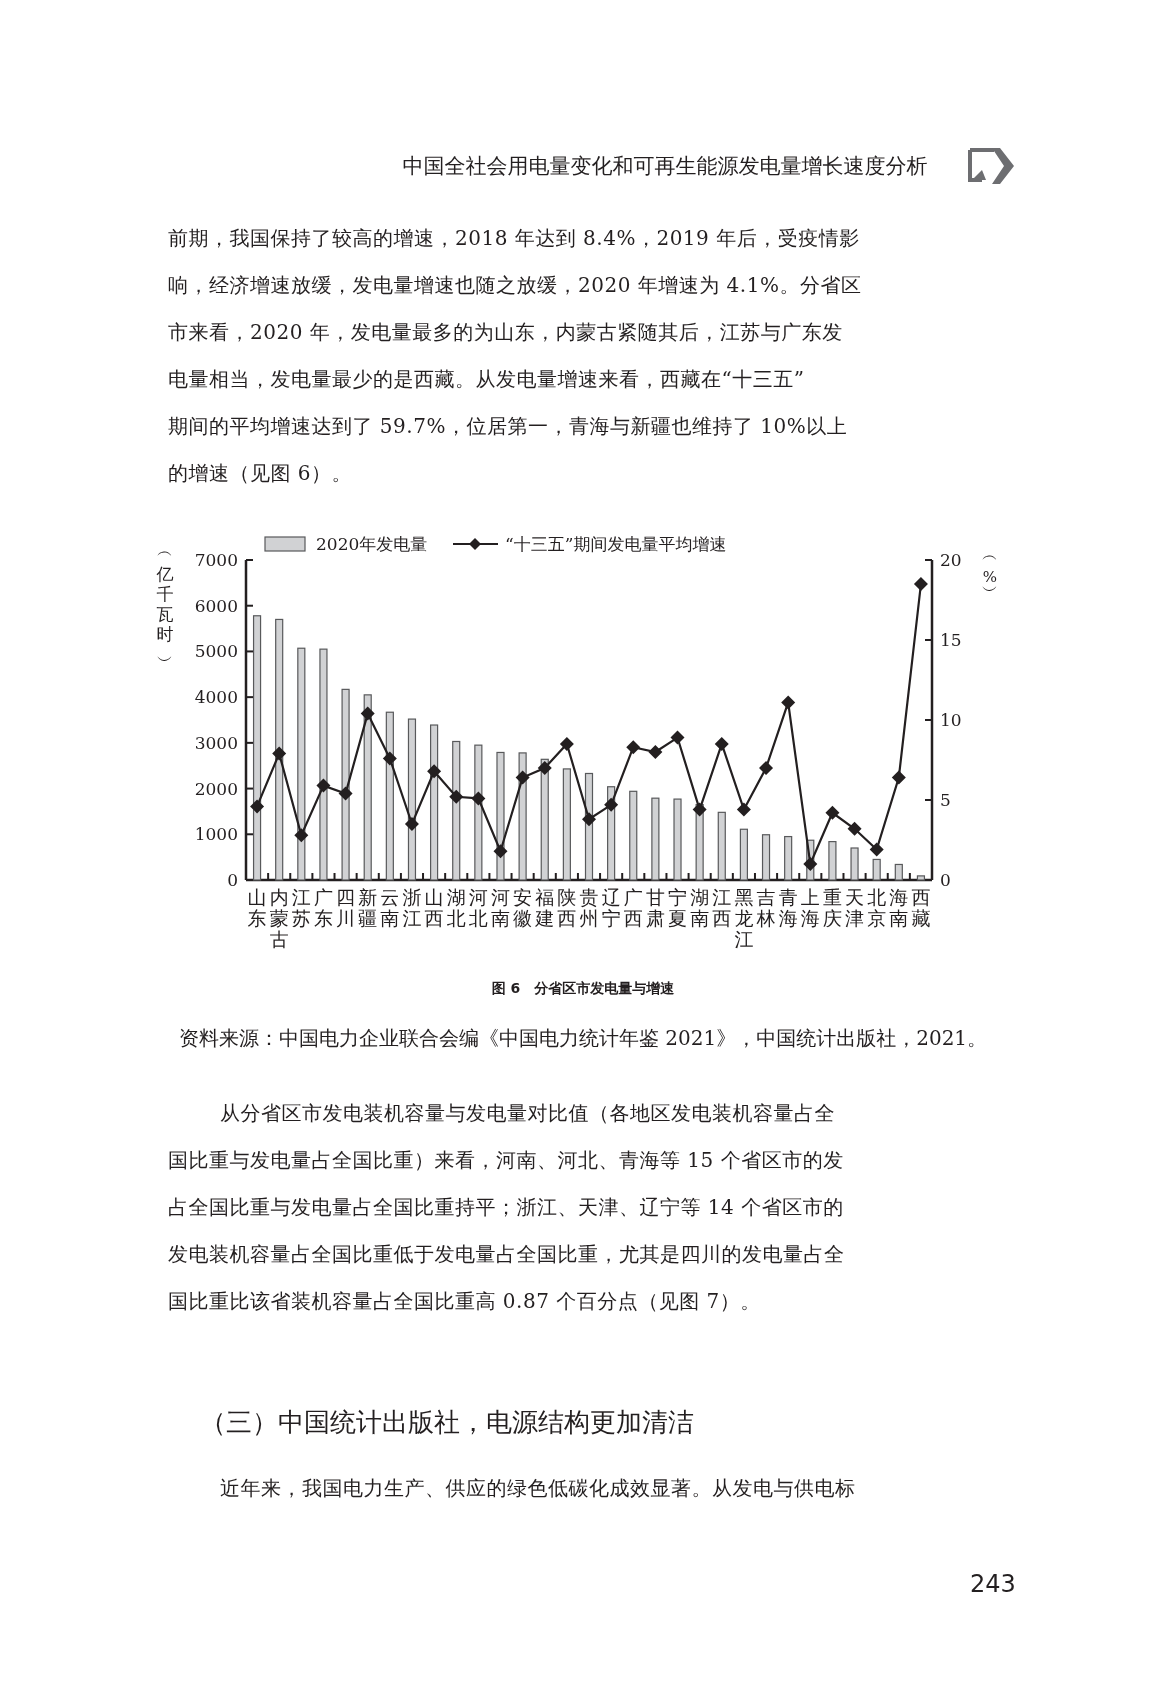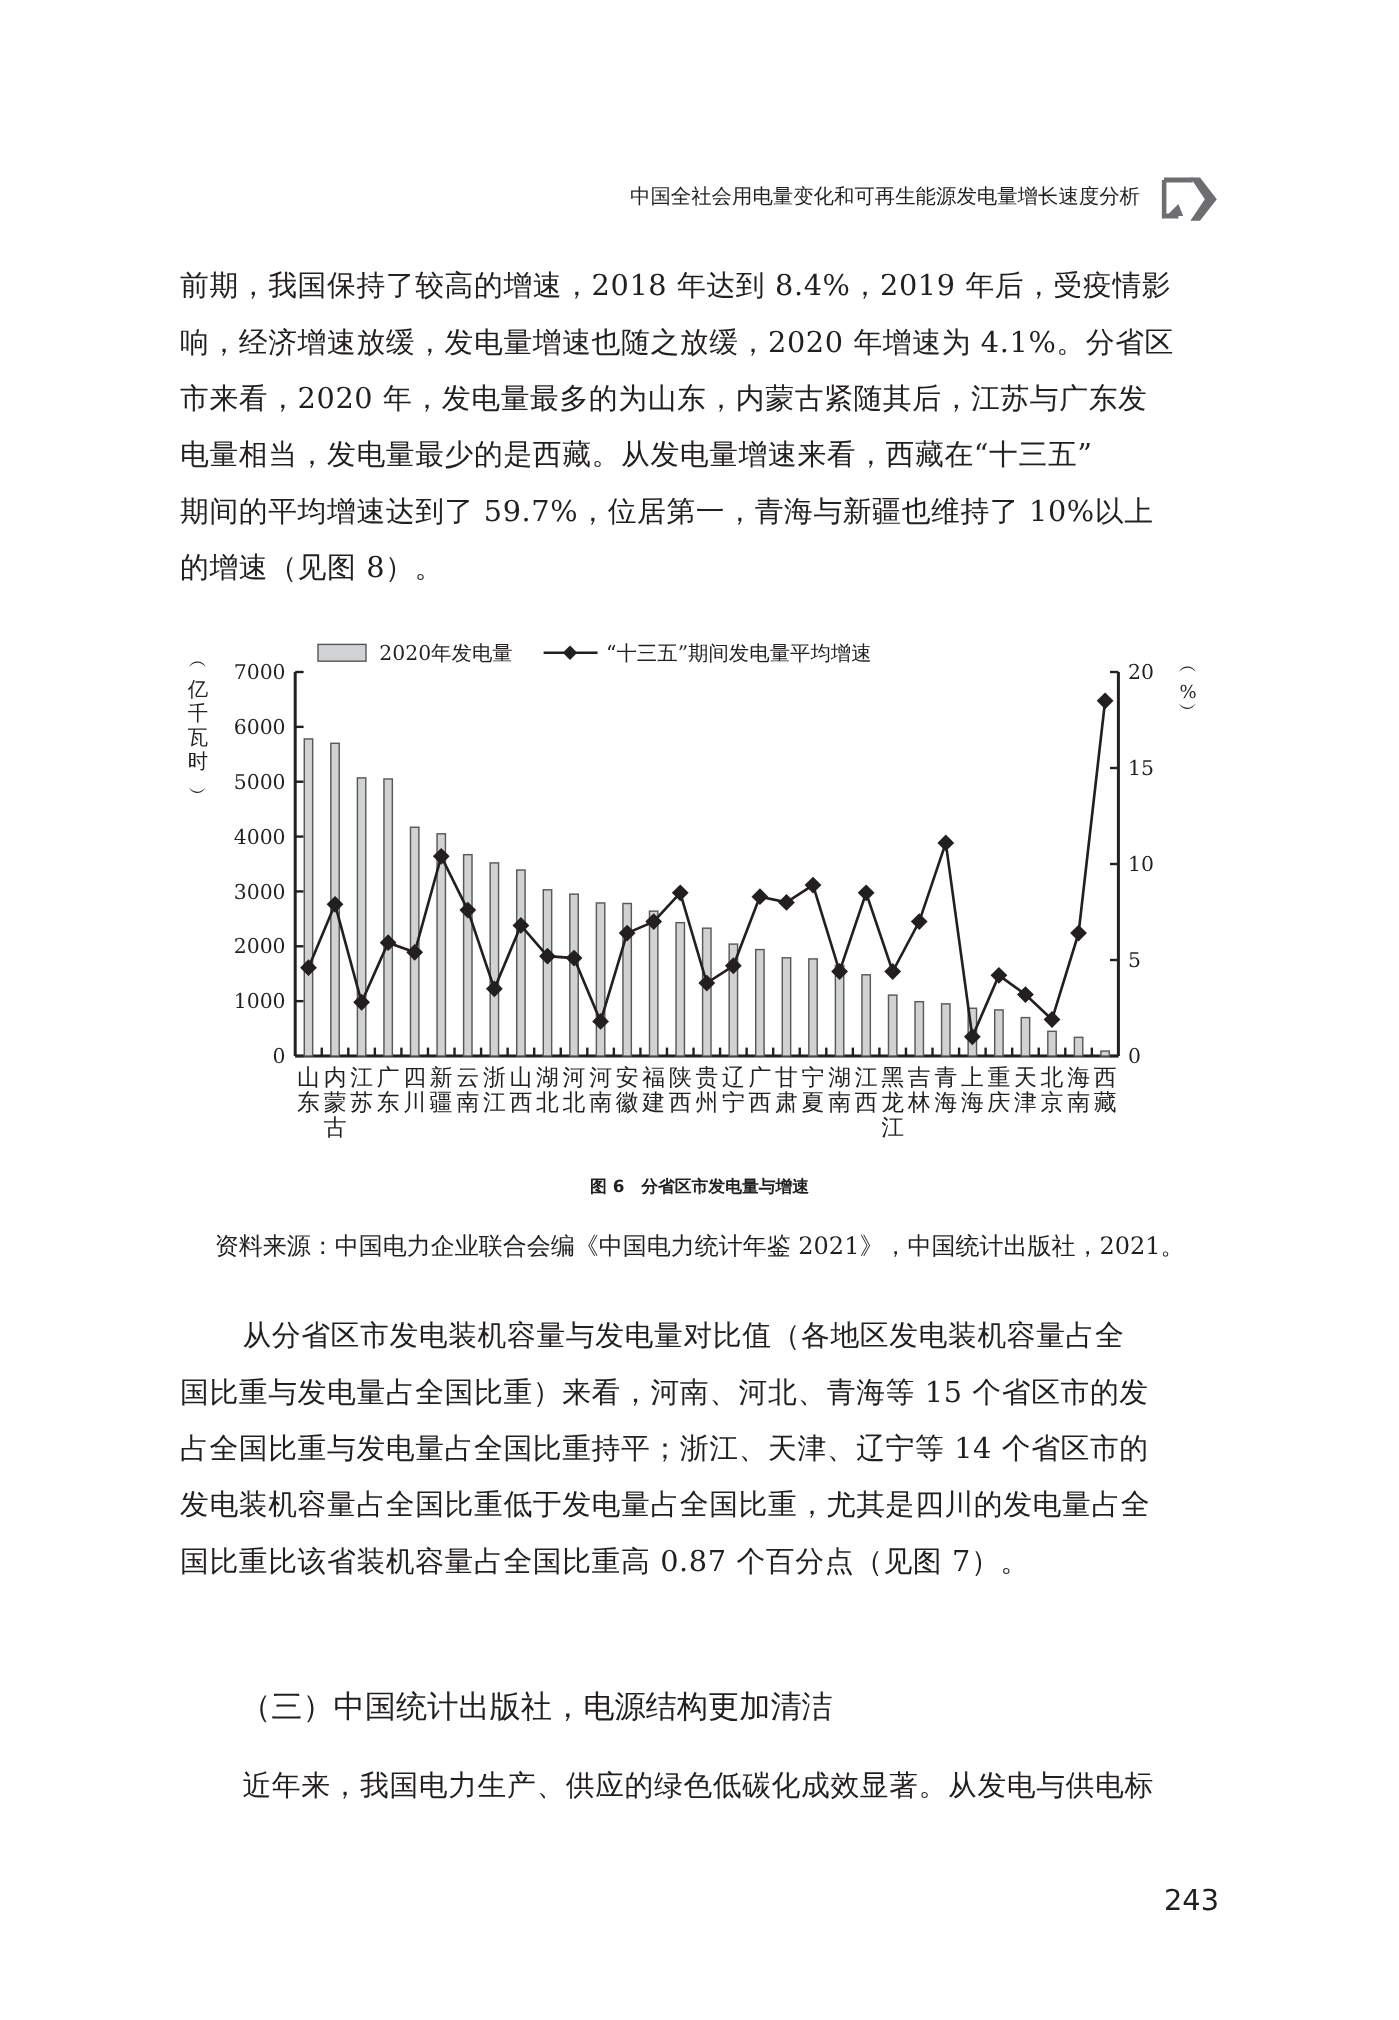--- a/index.html
+++ b/index.html
@@ -1,21 +1,21 @@
 <!DOCTYPE html>
 <html><head>
 <meta charset="utf-8">
 <style>
   html, body { margin: 0; padding: 0; background: #ffffff; }
   body { width: 1166px; height: 1683px; position: relative; overflow: hidden;
          font-family: "DejaVu Serif", "Liberation Serif", serif; color: #231f20; }
-  .running-head { position: absolute; top: 152px; left: 380px; width: 570px; text-align: right;
-         font-family: "DejaVu Sans", "Liberation Sans", sans-serif; font-size: 17px; letter-spacing: 0px; color: #231f20; }
+  .running-head { position: absolute; top: 152px; left: 380px; width: 570px; text-align: center;
+         font-family: "DejaVu Sans", "Liberation Sans", sans-serif; font-size: 21px; letter-spacing: 0px; color: #231f20; }
   .head-icon { position: absolute; top: 146px; left: 968px; width: 52px; height: 40px; }
-  .para { position: absolute; left: 150px; width: 870px; font-size: 24px; line-height: 47px; letter-spacing: 0.5px; text-align: justify; }
+  .para { position: absolute; left: 168px; width: 870px; font-size: 20px; line-height: 47px; letter-spacing: 0.5px; text-align: justify; }
   .para p { margin: 0; }
   .indent { text-indent: 52px; }
   .chart { position: absolute; left: 150px; top: 525px; width: 900px; height: 440px; }
   .caption { position: absolute; top: 980px; left: 0; width: 1166px; text-align: center;
          font-family: "DejaVu Sans", "Liberation Sans", sans-serif; font-weight: bold; font-size: 14px; }
   .source { position: absolute; top: 1025px; left: 0; width: 1166px; text-align: center; font-size: 20px; }
   .section-title { position: absolute; left: 200px; top: 1405px; font-family: "DejaVu Sans", "Liberation Sans", sans-serif; font-size: 26px; }
   .page-number { position: absolute; left: 970px; top: 1570px; font-family: "DejaVu Sans", "Liberation Sans", sans-serif; font-size: 24px; }
   svg text { font-family: "DejaVu Serif", "Liberation Serif", serif; }
 </style>
@@ -28,21 +28,21 @@
   <path d="M4 34 L14 24 L18 34 Z" fill="#6d6e71"></path>
   <path d="M24 2 H32 L46 20 L32 38 H24 L36 20 Z" fill="#6d6e71"></path>
 </svg>
 
 <div class="para" style="top:215px;">
   <p>前期，我国保持了较高的增速，2018 年达到 8.4%，2019 年后，受疫情影</p>
   <p>响，经济增速放缓，发电量增速也随之放缓，2020 年增速为 4.1%。分省区</p>
   <p>市来看，2020 年，发电量最多的为山东，内蒙古紧随其后，江苏与广东发</p>
   <p>电量相当，发电量最少的是西藏。从发电量增速来看，西藏在“十三五”</p>
   <p>期间的平均增速达到了 59.7%，位居第一，青海与新疆也维持了 10%以上</p>
-  <p>的增速（见图 8）。</p>
+  <p>的增速（见图 6）。</p>
 </div>
 
 <svg class="chart" id="chart" viewBox="0 0 900 440">
     <rect x="115" y="12" width="40" height="14" fill="#d1d2d4" stroke="#58595b" stroke-width="1.2"></rect>
     <text x="166" y="25" font-size="17" fill="#231f20">2020年发电量</text>
     <line x1="303" y1="19" x2="348" y2="19" stroke="#231f20" stroke-width="2"></line>
     <path d="M325 13 L331 19 L325 25 L319 19 Z" fill="#231f20"></path>
     <text x="355" y="25" font-size="17" fill="#231f20">“十三五”期间发电量平均增速</text>
     <line x1="96" y1="35" x2="96" y2="355" stroke="#231f20" stroke-width="2.5"></line>
     <line x1="782" y1="35" x2="782" y2="355" stroke="#231f20" stroke-width="2.5"></line>

